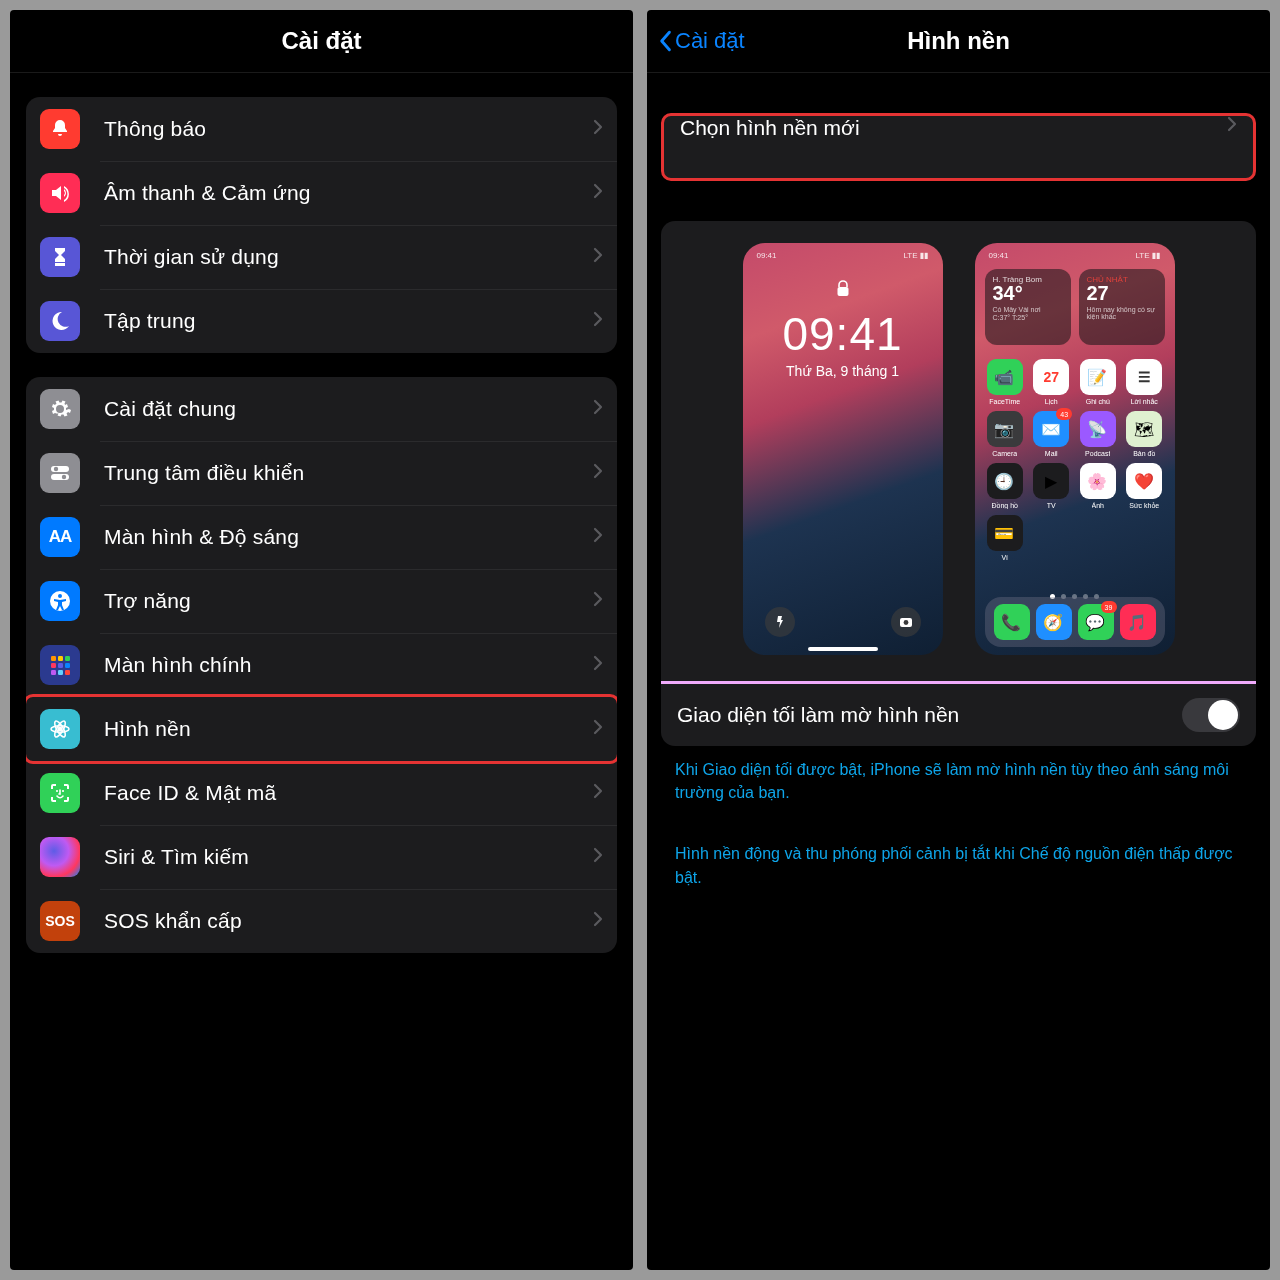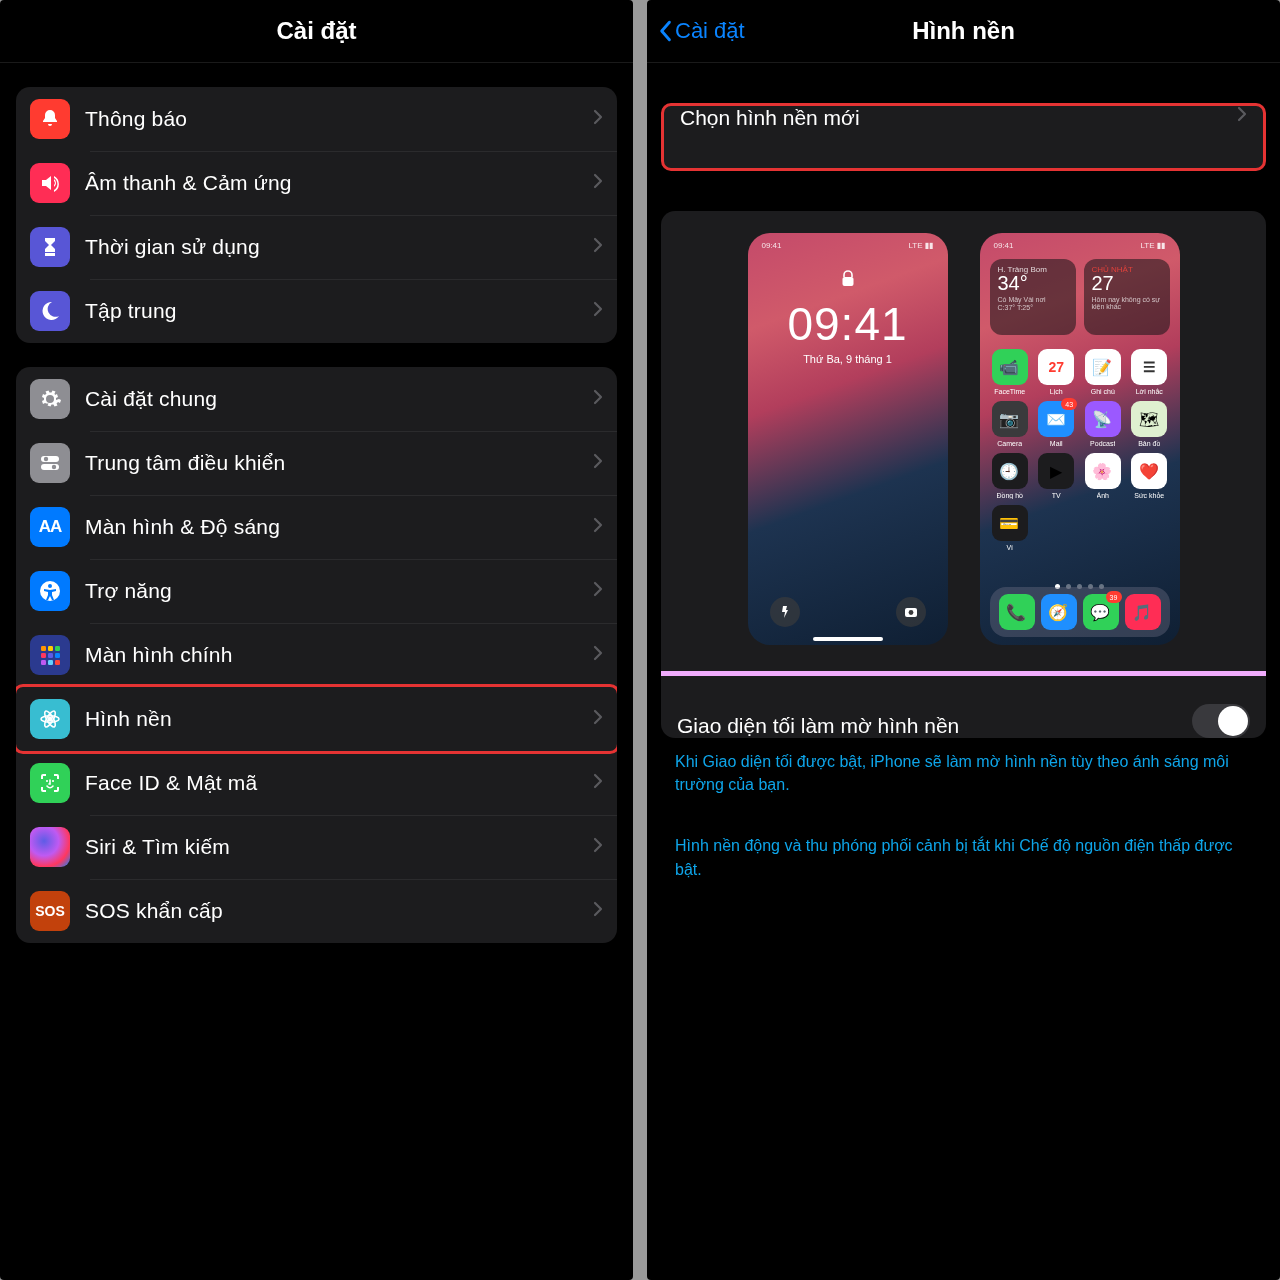--- a/index.html
+++ b/index.html
@@ -1,63 +1,63 @@
 <!DOCTYPE html>
 <html><head>
 <meta charset="utf-8">
 <style>
   html,body{margin:0;padding:0;background:#9a9a9a;font-family:-apple-system,BlinkMacSystemFont,"Segoe UI",Helvetica,Arial,sans-serif;-webkit-font-smoothing:antialiased}
-  .stage{width:1280px;height:1280px;background:#9a9a9a;position:relative;display:flex;gap:14px;box-sizing:border-box}
+  .stage{width:1280px;height:1280px;background:#9a9a9a;position:relative;display:flex;gap:14px;padding:10px;box-sizing:border-box}
   .phone{flex:1;background:#000;border-radius:4px;overflow:hidden;display:flex;flex-direction:column}
   .navbar{height:62px;display:flex;align-items:center;justify-content:center;position:relative;border-bottom:1px solid #1a1a1a}
   .navtitle{color:#fff;font-size:24px;font-weight:600}
   .back{position:absolute;left:10px;top:0;bottom:0;display:flex;align-items:center;color:#0a84ff;font-size:22px}
   .back svg{margin-right:2px}
   .content{padding:10px 16px 0 16px}
   .group{background:#1c1c1e;border-radius:14px;overflow:hidden;margin-top:24px}
   .group:first-child{margin-top:14px}
   .row{display:flex;align-items:center;height:64px;position:relative;padding:0 14px}
   .row + .row::before{content:"";position:absolute;left:74px;right:0;top:0;height:1px;background:#2b2b2d}
-  .icon{width:40px;height:40px;border-radius:9px;display:flex;align-items:center;justify-content:center;flex:0 0 40px;margin-right:15px}
+  .icon{width:40px;height:40px;border-radius:9px;display:flex;align-items:center;justify-content:center;flex:0 0 40px;margin-right:24px}
   .icon svg{width:24px;height:24px}
   .label{color:#fff;font-size:21px;font-weight:400;flex:1;letter-spacing:.2px}
   .chev{color:#5a5a5e;font-size:18px}
   .hl{border:3px solid #e53333;border-radius:10px;margin:-3px}
   .hl .row::before{left:74px}
   
   .r-group{background:#1c1c1e;border-radius:14px;margin:40px 14px 0 14px;overflow:hidden}
   .r-row{display:flex;align-items:flex-start;height:62px;padding:0 16px}
   .r-label{color:#fff;font-size:21px;flex:1}
   .r-hl{border:3px solid #e53333;border-radius:10px}
   .previews{display:flex;gap:32px;justify-content:center;padding:22px 40px 26px 40px}
   .pv{width:200px;height:412px;border-radius:22px;background:linear-gradient(160deg,#c44a6a 0%,#d05a6a 20%,#b23e5c 38%,#1d3350 62%,#0f1f33 100%);position:relative;overflow:hidden}
   .pv .sb{position:absolute;top:8px;left:0;right:0;display:flex;justify-content:space-between;padding:0 14px;color:#fff;font-size:8px;opacity:.85}
   .lock-ic{position:absolute;top:36px;left:50%;transform:translateX(-50%);color:#fff}
   .lock-time{position:absolute;top:64px;left:0;right:0;text-align:center;color:#fff;font-size:46px;font-weight:300;letter-spacing:1px}
-  .lock-date{position:absolute;top:120px;left:0;right:0;text-align:center;color:#fff;font-size:11px}
+  .lock-date{position:absolute;top:120px;left:0;right:0;text-align:center;color:#fff;font-size:14px}
   .lock-btns{position:absolute;bottom:18px;left:0;right:0;display:flex;justify-content:space-between;padding:0 22px}
   .lbtn{width:30px;height:30px;border-radius:50%;background:rgba(60,60,60,.65);display:flex;align-items:center;justify-content:center;color:#fff}
   .homebar{position:absolute;bottom:4px;left:50%;transform:translateX(-50%);width:70px;height:4px;border-radius:3px;background:#fff}
   
   .widgets{position:absolute;top:26px;left:10px;right:10px;display:flex;gap:8px}
   .wg{flex:1;height:76px;border-radius:12px;background:rgba(20,20,22,.55);padding:6px 8px;color:#fff;box-sizing:border-box}
   .wg .t1{font-size:8px;opacity:.8}
-  .wg .big{font-size:20px;font-weight:400;margin-top:-2px}
+  .wg .big{font-size:20px;font-weight:700;margin-top:-2px}
   .wg .s1{font-size:7px;opacity:.7;margin-top:1px}
   .appgrid{position:absolute;top:116px;left:10px;right:10px;display:grid;grid-template-columns:repeat(4,1fr);gap:6px 6px}
   .app{display:flex;flex-direction:column;align-items:center}
   .ai{width:36px;height:36px;border-radius:9px;display:flex;align-items:center;justify-content:center;font-size:16px;position:relative}
   .al{color:#fff;font-size:7px;margin-top:3px;text-align:center;white-space:nowrap;overflow:hidden;max-width:42px}
   .badge{position:absolute;top:-3px;right:-3px;background:#ff3b30;color:#fff;border-radius:8px;min-width:12px;height:12px;font-size:7px;display:flex;align-items:center;justify-content:center;padding:0 2px}
   .dots{position:absolute;bottom:56px;left:0;right:0;display:flex;gap:6px;justify-content:center}
   .dots span{width:5px;height:5px;border-radius:50%;background:#fff;opacity:.35}
   .dots span.on{opacity:1}
   .dock{position:absolute;bottom:8px;left:10px;right:10px;height:50px;border-radius:16px;background:rgba(120,120,140,.35);display:flex;align-items:center;justify-content:space-around;padding:0 6px}
   .dock .ai{width:36px;height:36px}
-  .toggle-row{display:flex;align-items:flex-end;height:62px;padding:0 16px;border-top:5px solid #f0abfc}
+  .toggle-row{display:flex;align-items:center;height:62px;padding:0 16px;border-top:3px solid #f0abfc}
   .toggle{width:58px;height:34px;border-radius:17px;background:#39393d;position:relative}
   .knob{position:absolute;top:2px;right:2px;width:30px;height:30px;border-radius:50%;background:#fff}
   .footer{color:#0ea5e9;font-size:16px;line-height:1.45;padding:12px 28px 0 28px}
   .footer.p2{margin-top:26px}
 </style>
 </head>
 <body>
 
 <div class="stage">
 

